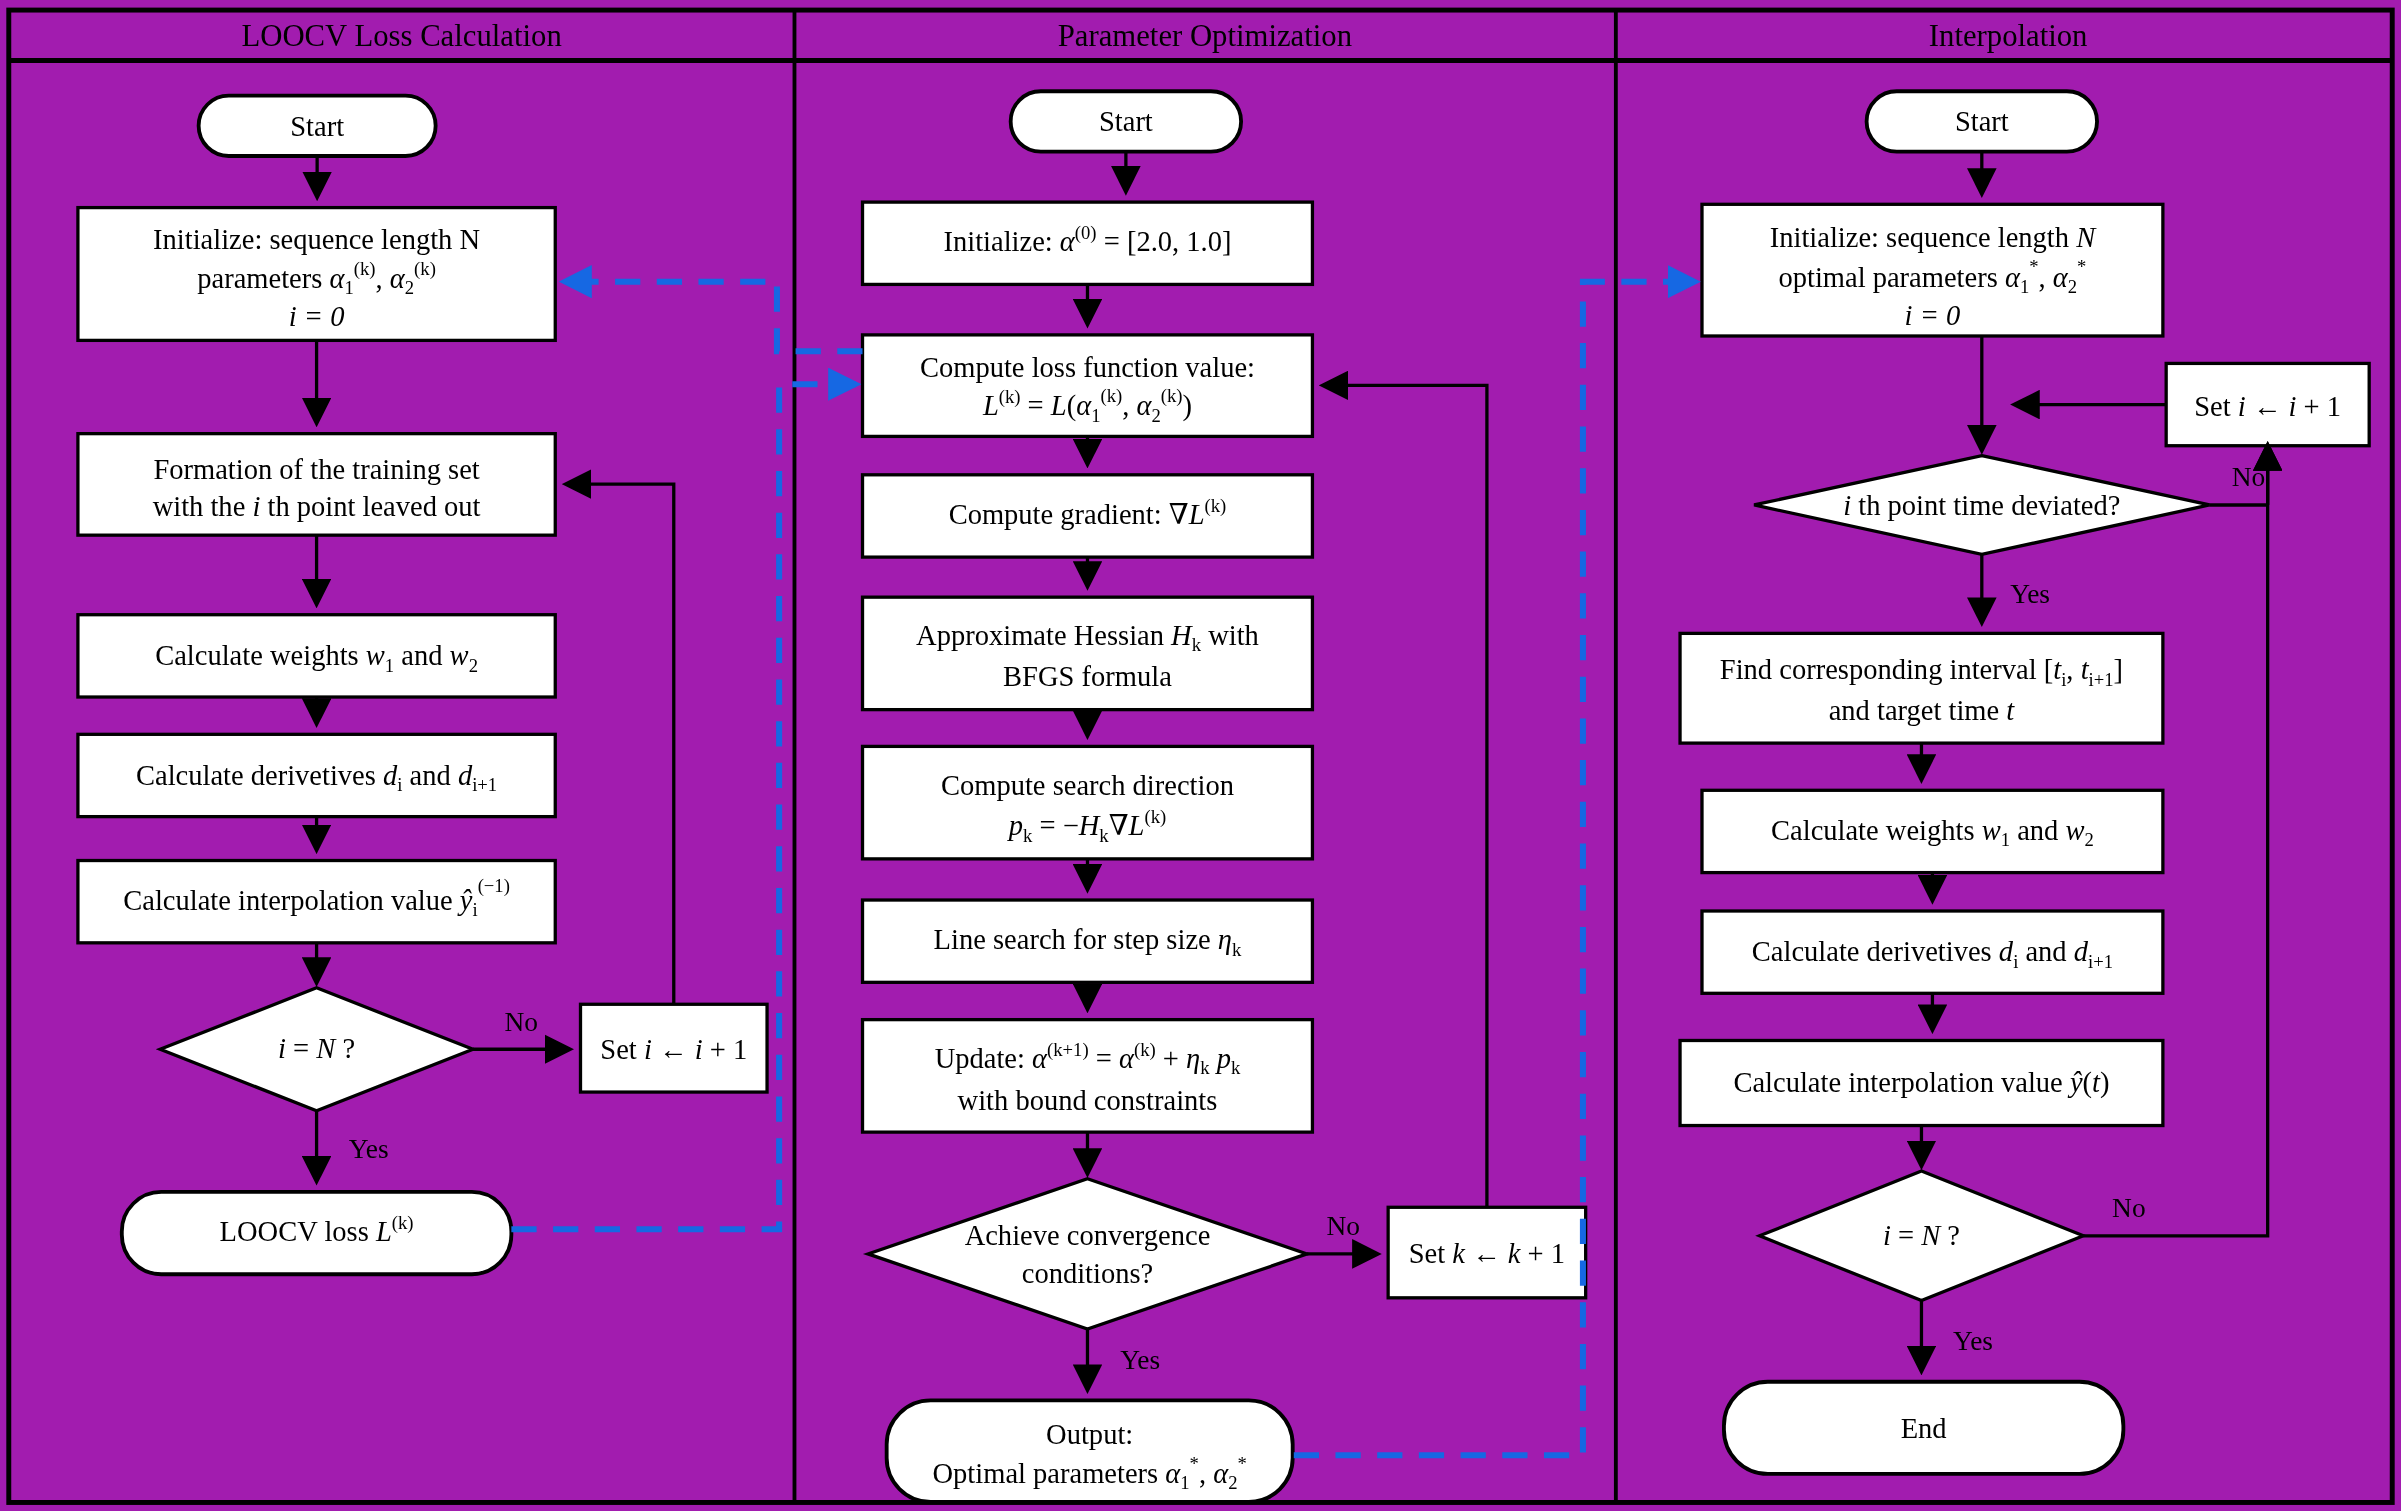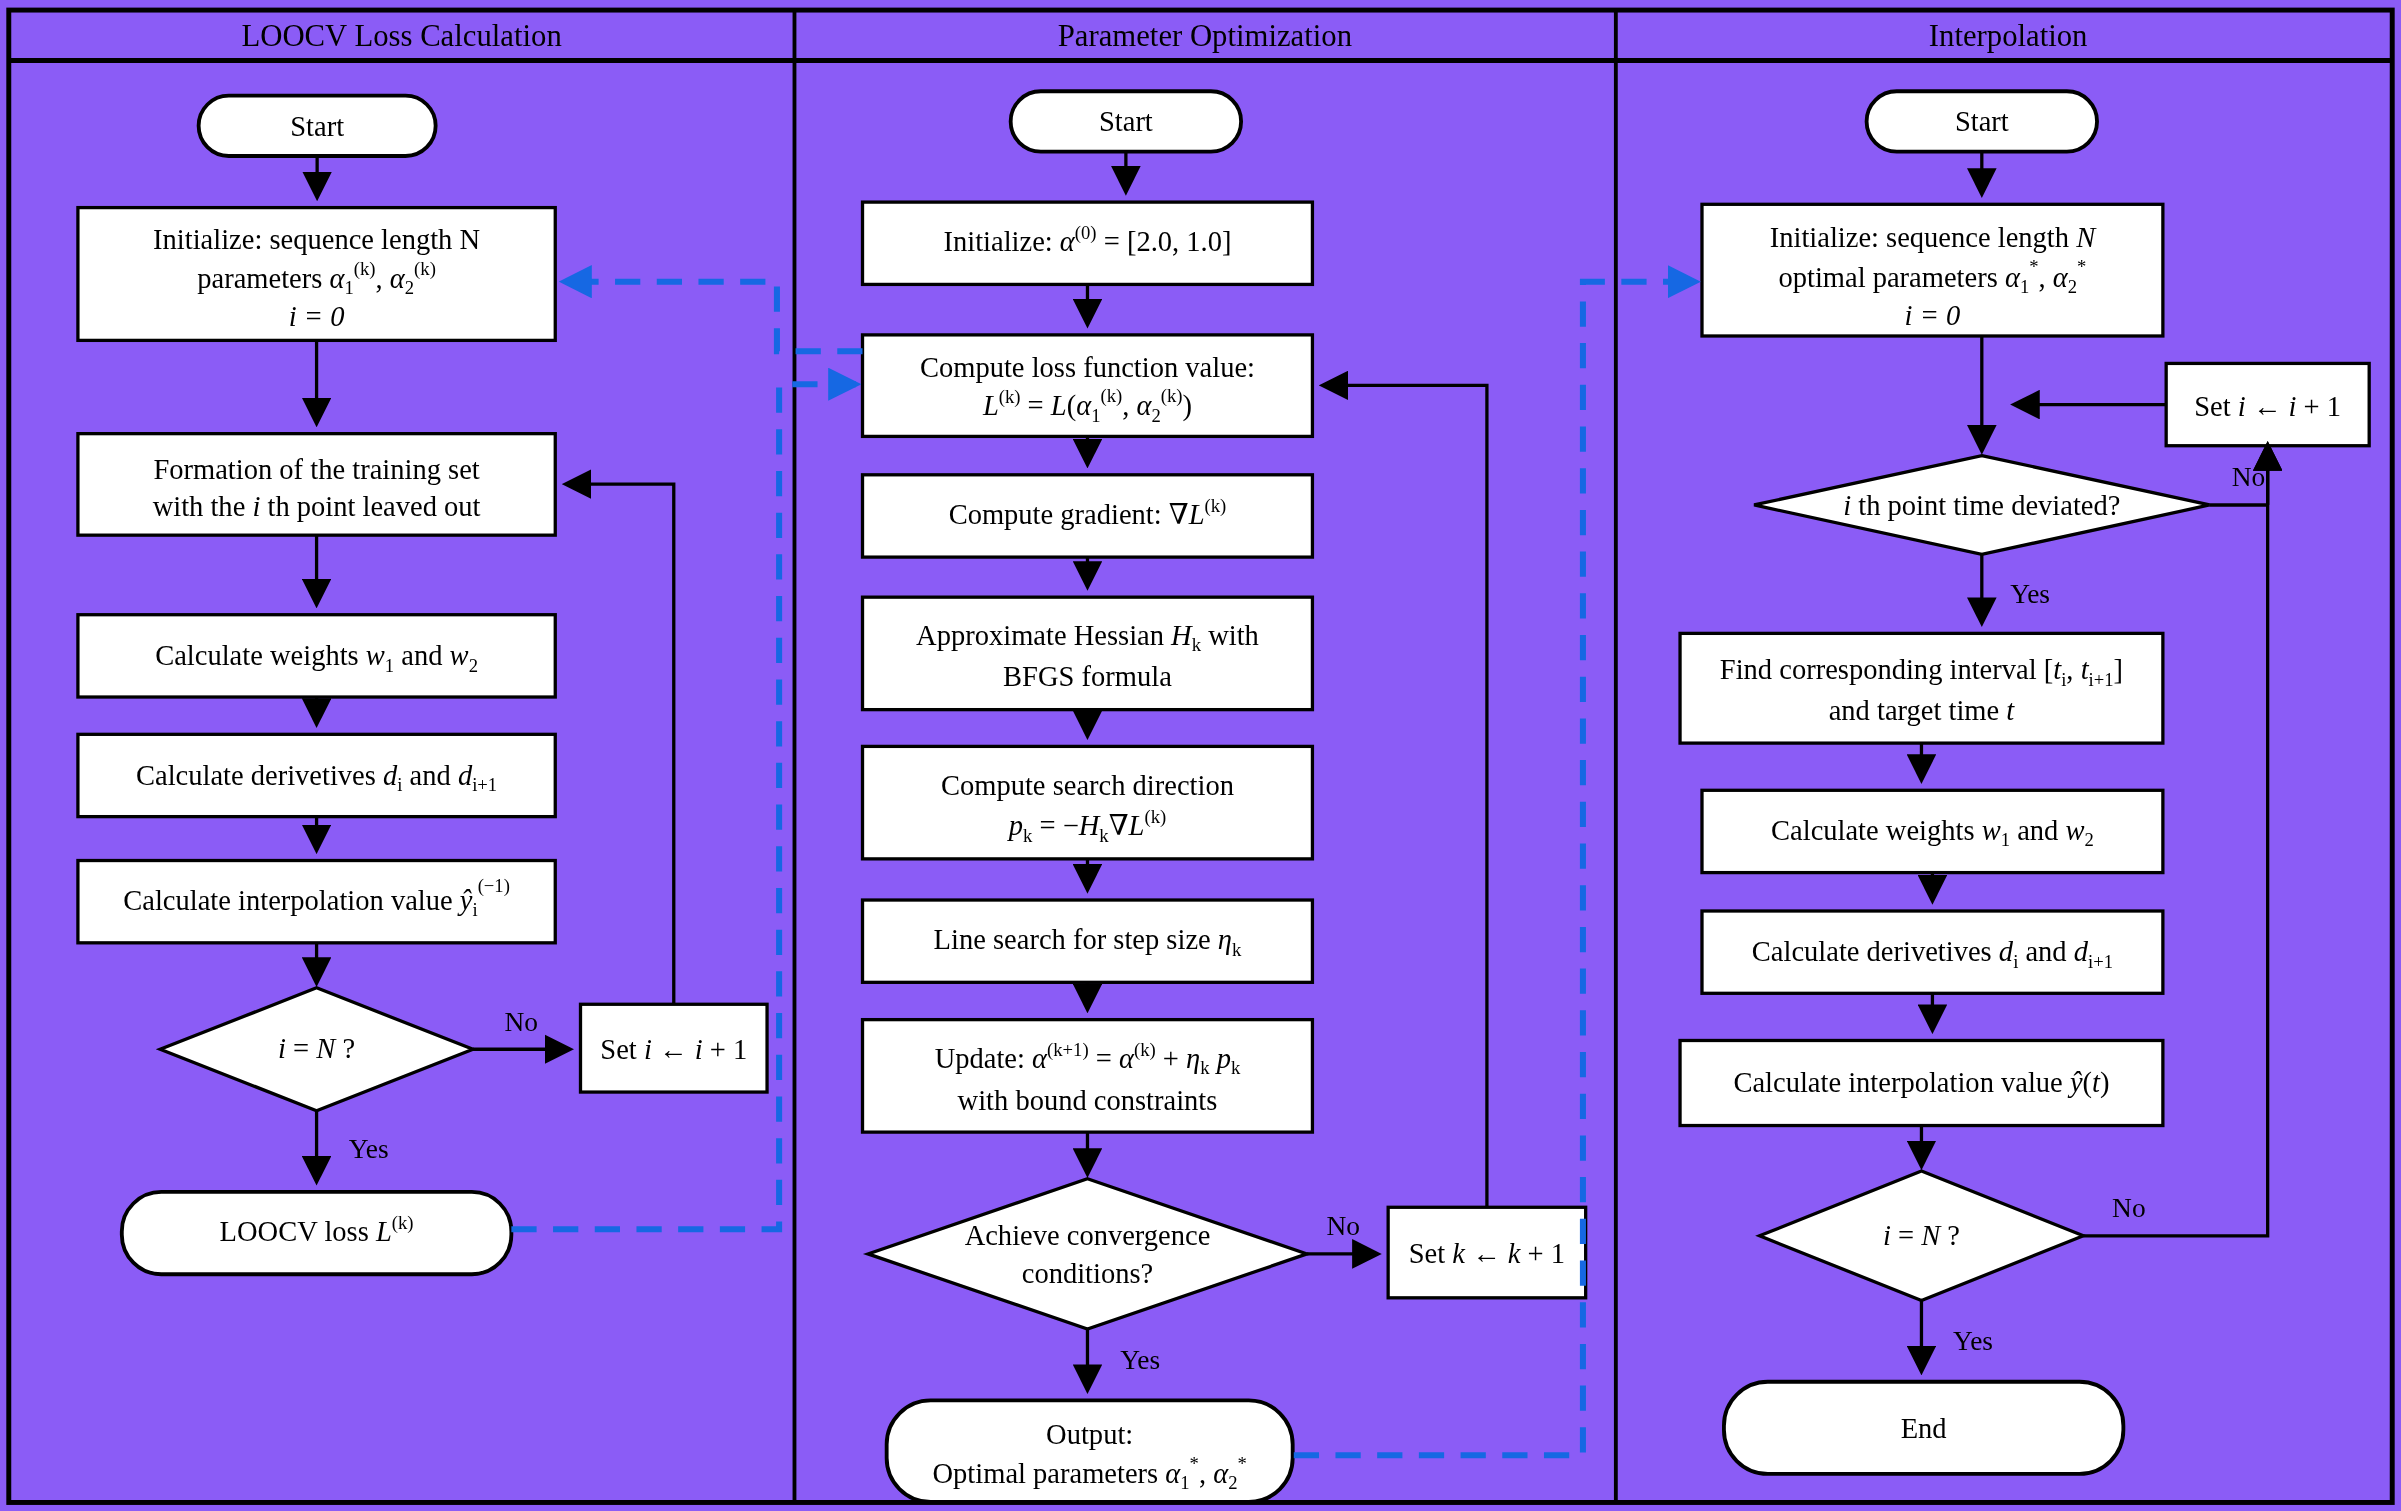--- a/index.html
+++ b/index.html
@@ -1,17 +1,17 @@
 <!DOCTYPE html>
 <html style="font-size:8.8px"><head>
 <meta charset="utf-8">
 <style>
   html,body{margin:0;padding:0;background:#ffffff;}
   body{font-family:"Liberation Serif","DejaVu Serif",serif;}
-  #page{position:relative;width:2401px;height:1512px;background:#8b5cf6;overflow:hidden;}
+  #page{position:relative;width:2401px;height:1512px;background:#a21caf;overflow:hidden;}
   svg#flow{position:absolute;left:0;top:0;width:2401px;height:1512px;}
   .frame{fill:none;stroke:#000;stroke-width:9;}
   .divider{stroke:#000;stroke-width:7;}
   .hdrline{stroke:#000;stroke-width:9;}
   .boxrect{fill:#fff;stroke:#000;stroke-width:6;}
   .termrect{fill:#fff;stroke:#000;stroke-width:7;}
   .diamond{fill:#fff;stroke:#000;stroke-width:6;}
   .conn{stroke:#000;stroke-width:6;fill:none;}
   .dashconn{stroke:#1668e3;stroke-width:11;fill:none;stroke-dasharray:46 30;stroke-linecap:butt;}
   text{fill:#000;font-family:"Liberation Serif","DejaVu Serif",serif;}

